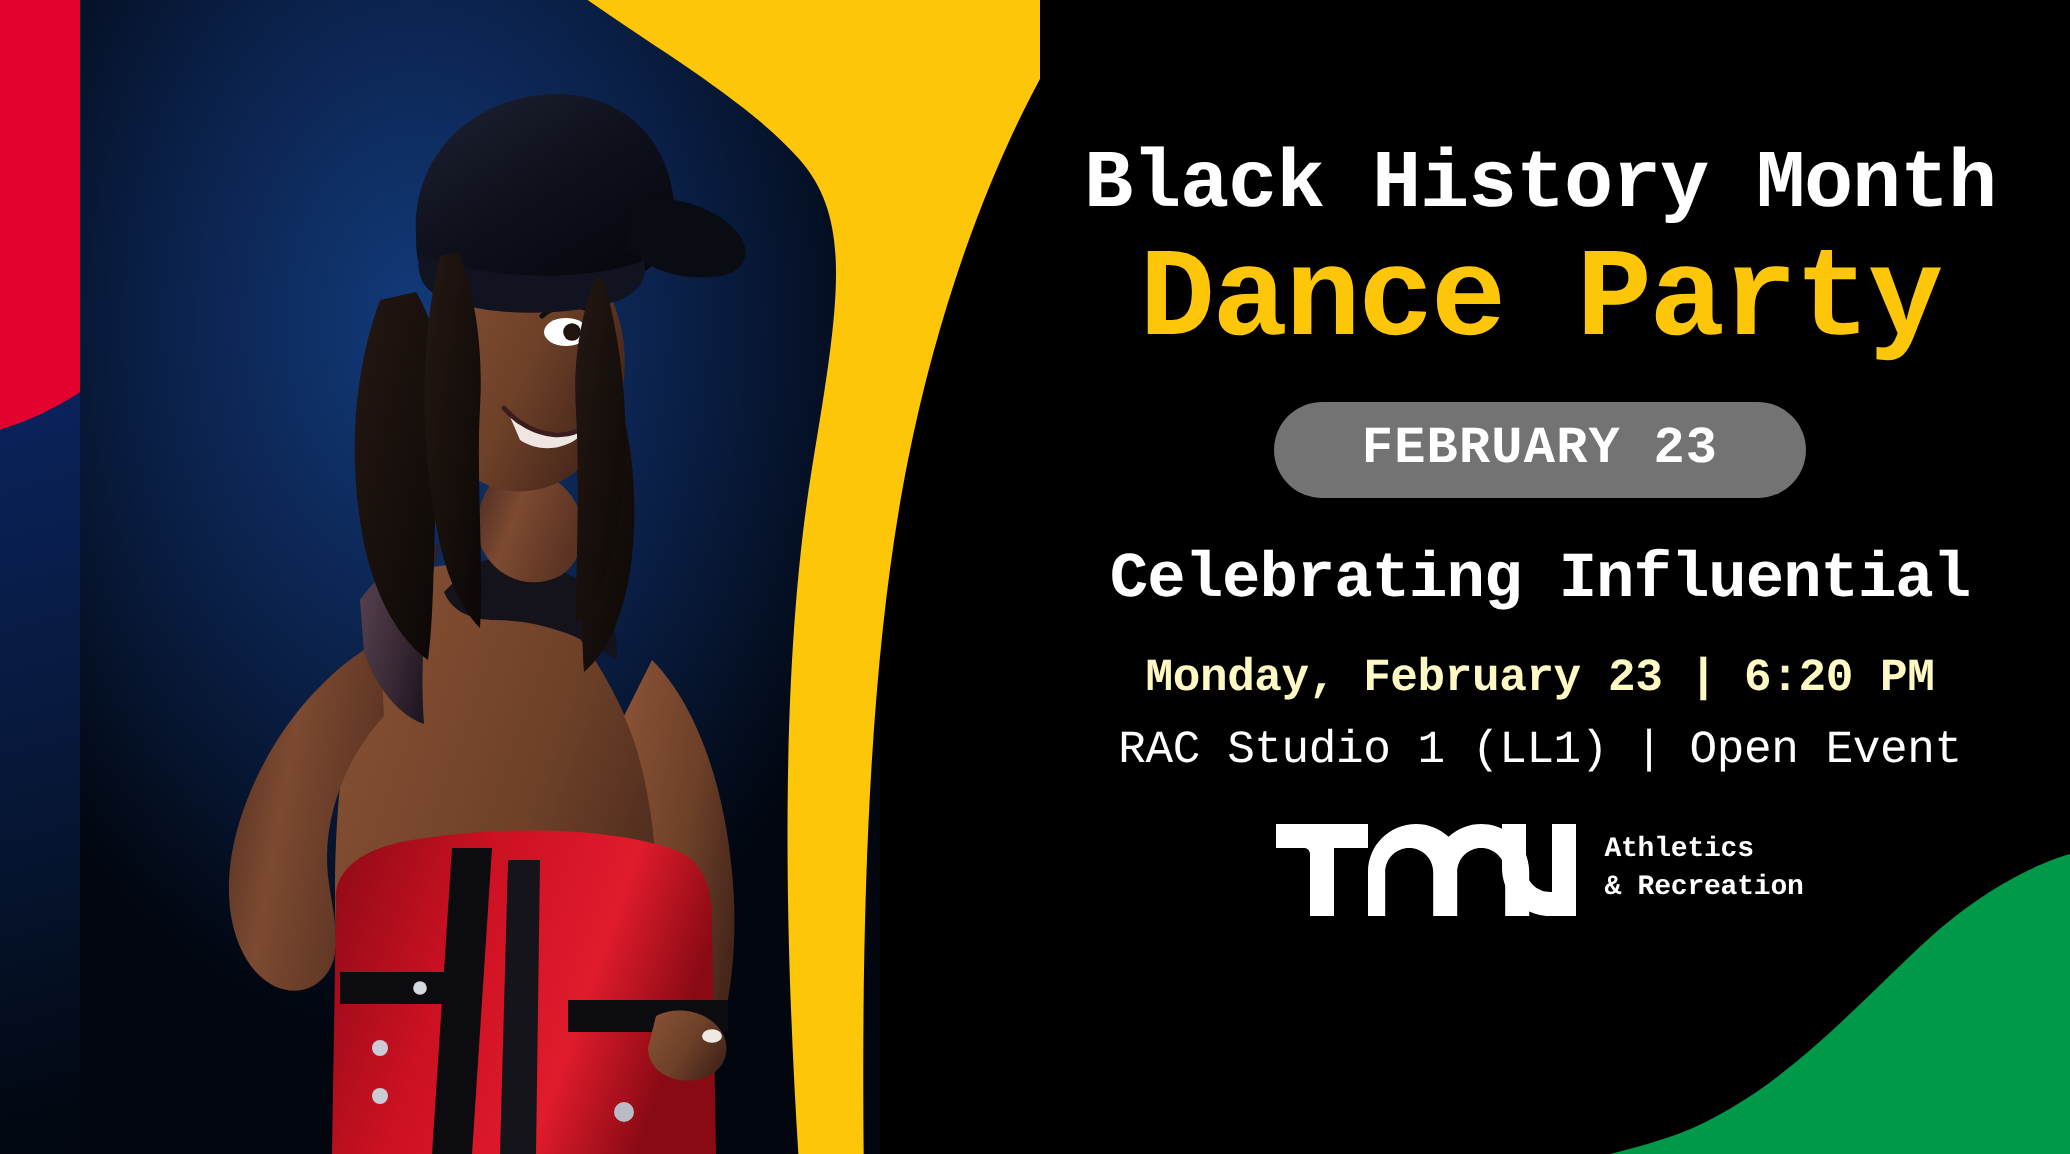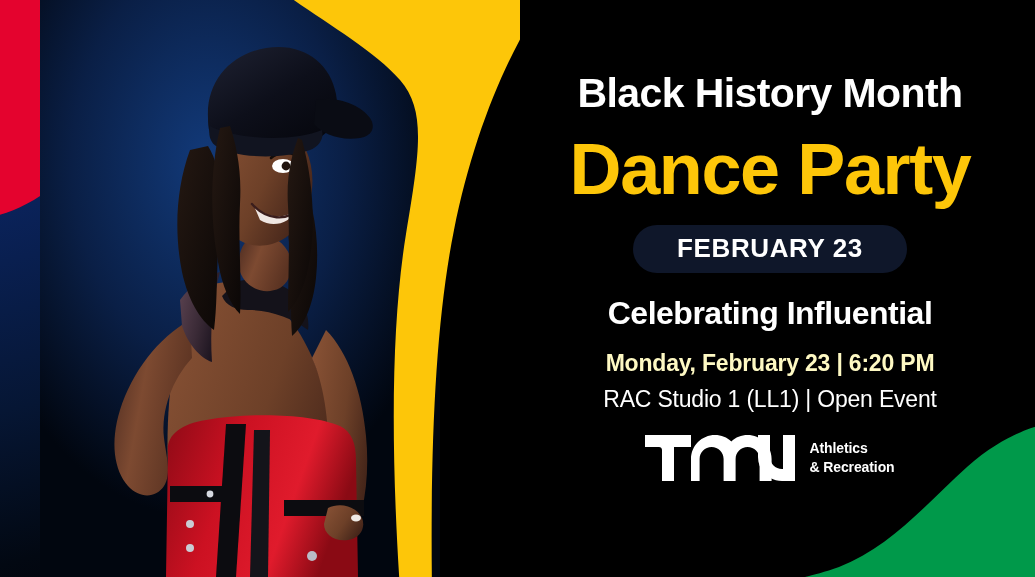--- a/index.html
+++ b/index.html
@@ -6,21 +6,21 @@
     margin: 0;
     padding: 0;
     background: #000;
   }
   #poster {
     position: relative;
     width: 1035px;
     height: 577px;
     overflow: hidden;
     background: #000000;
-    font-family: Liberation Sans, sans-serif;
+    font-family: Liberation Mono, monospace;
   }
 
   
   .left-panel {
     position: absolute;
     left: 0; top: 0;
     width: 520px; height: 577px;
     overflow: hidden;
   }
   .navy-bg {
@@ -70,30 +70,30 @@
   .title-line1 {
     color: #ffffff;
     font-size: 41px;
     font-weight: bold;
     letter-spacing: -0.6px;
     line-height: 1.05;
     white-space: nowrap;
   }
   .title-line2 {
     color: #FDC609;
-    font-size: 72px;
+    font-size: 63px;
     font-weight: bold;
     letter-spacing: -1.4px;
     line-height: 1.08;
-    margin-top: 16px;
+    margin-top: 2px;
     white-space: nowrap;
   }
   .date-badge {
     margin-top: 16px;
-    background: #0f172a;
+    background: #737373;
     color: #ffffff;
     font-size: 26px;
     font-weight: bold;
     letter-spacing: 0.6px;
     border-radius: 26px;
     padding: 10px 44px 11px 44px;
     display: inline-block;
     line-height: 1.05;
   }
   .subhead {

